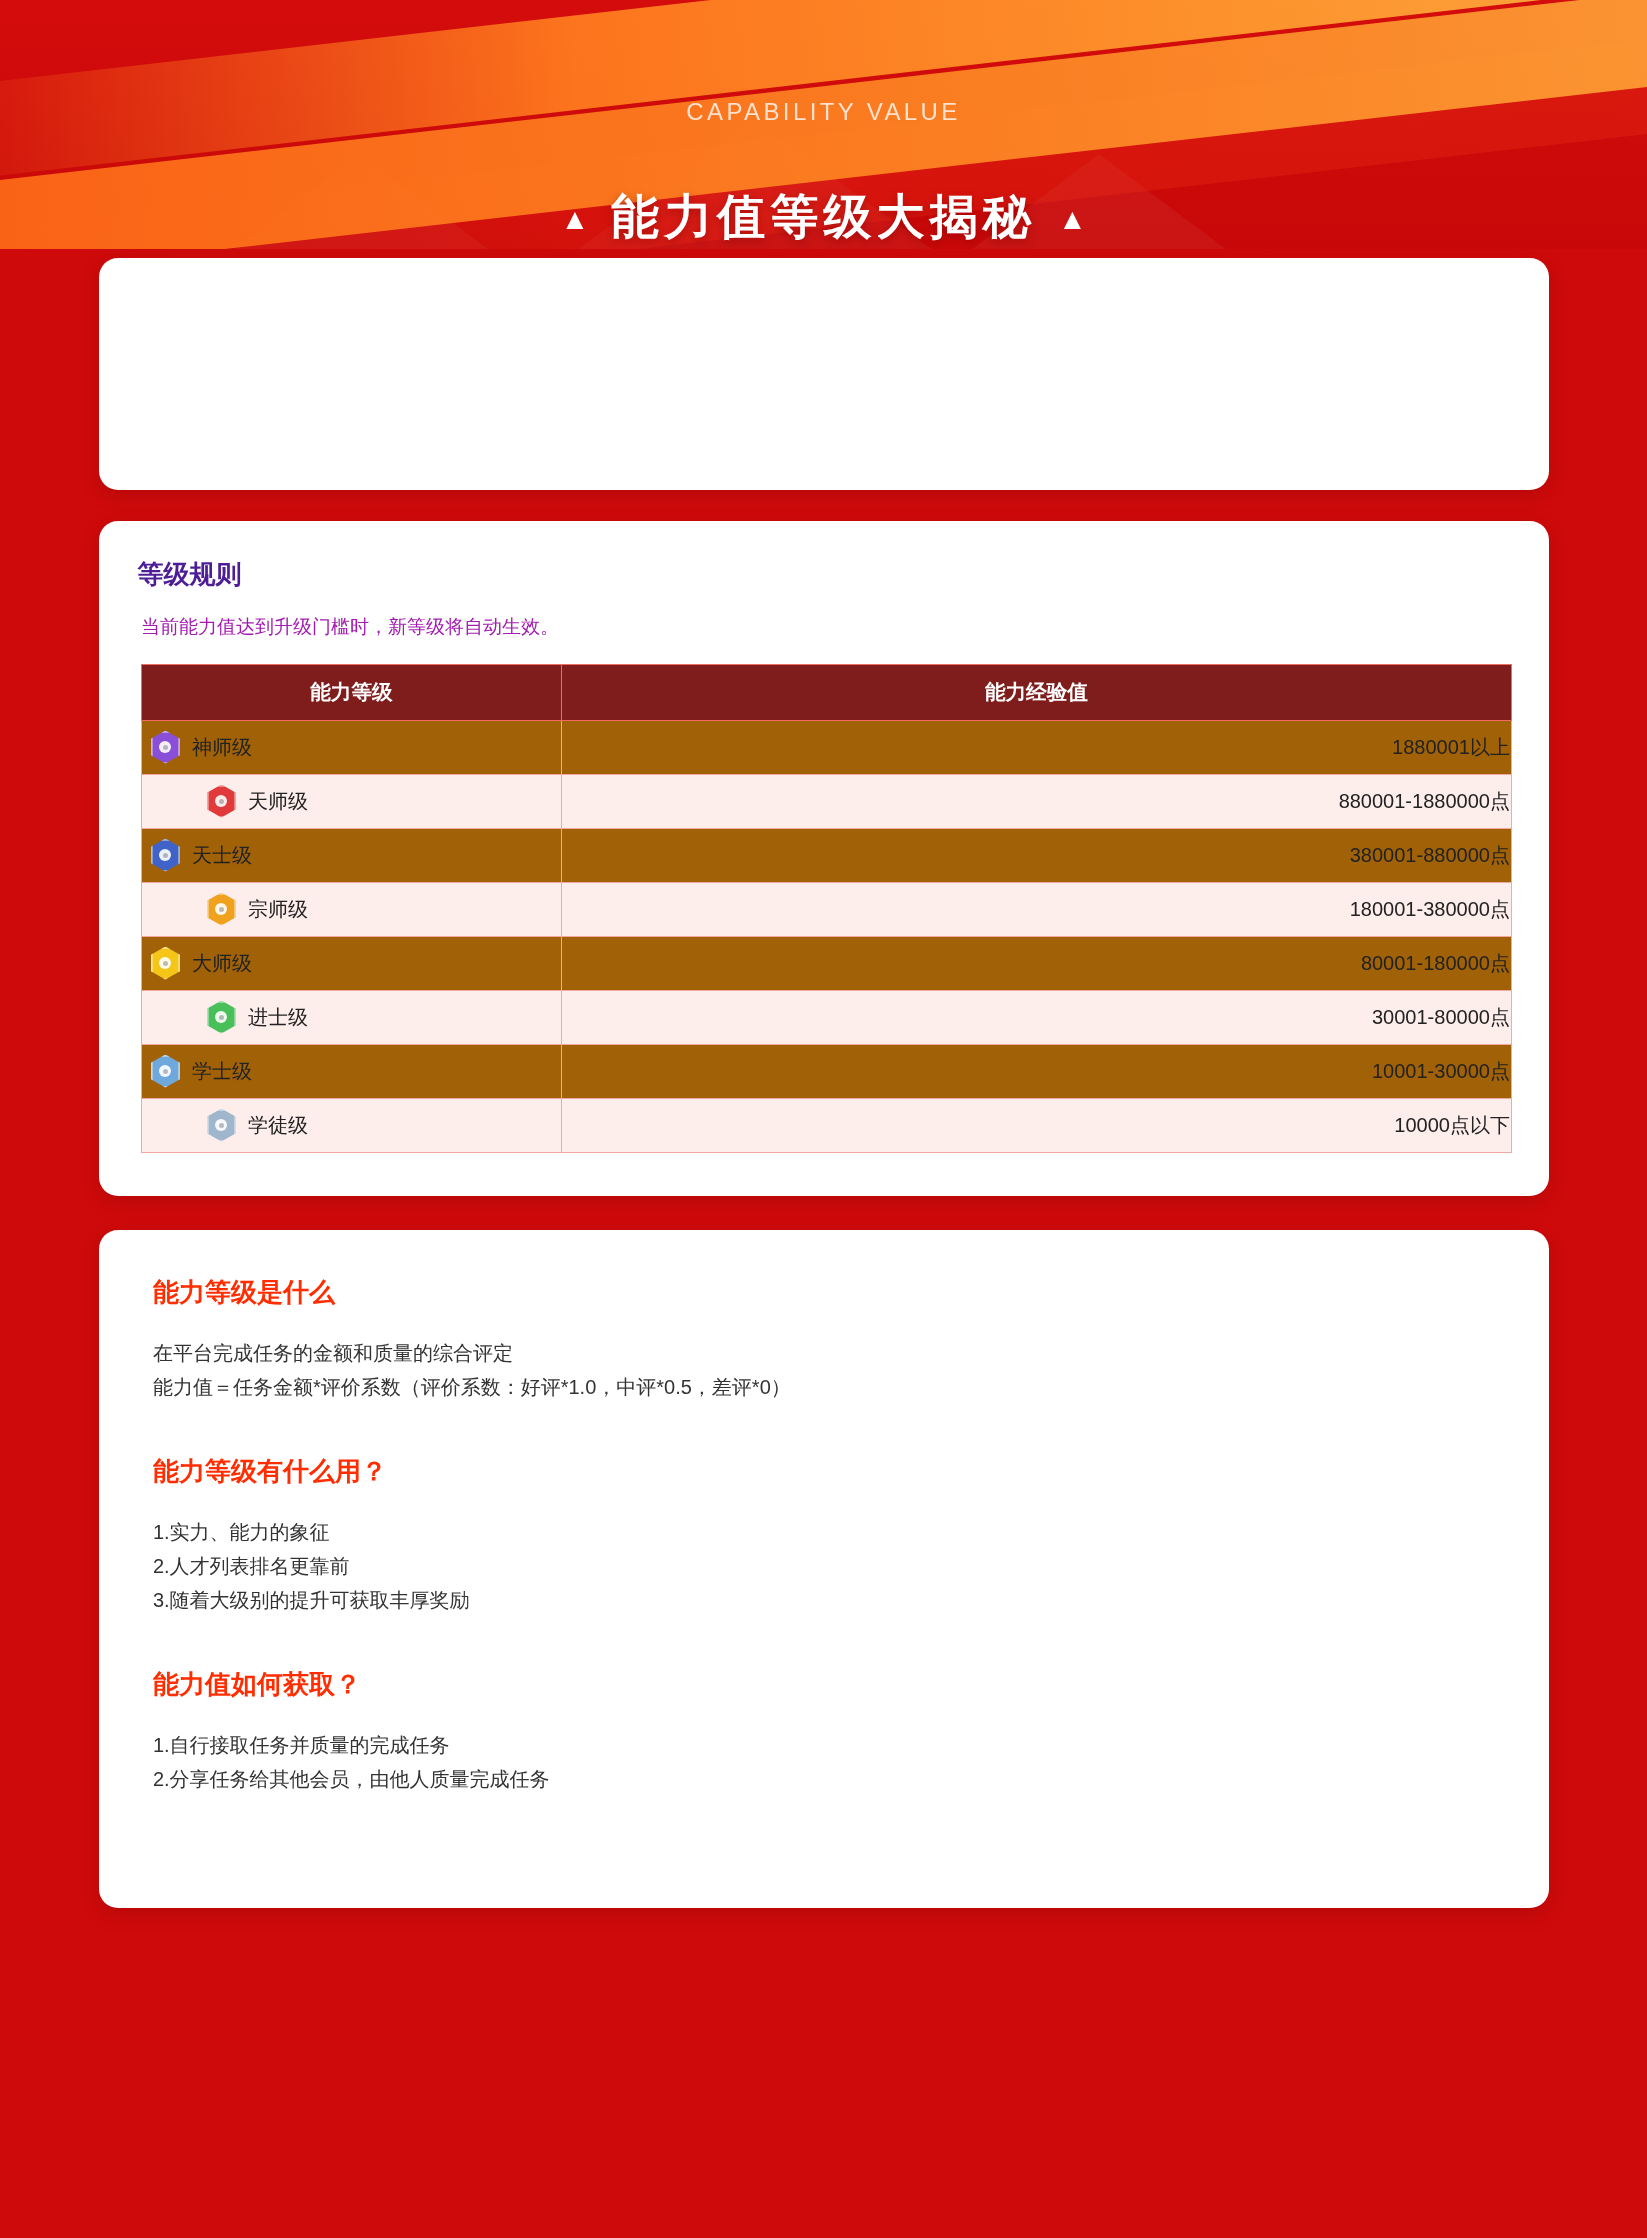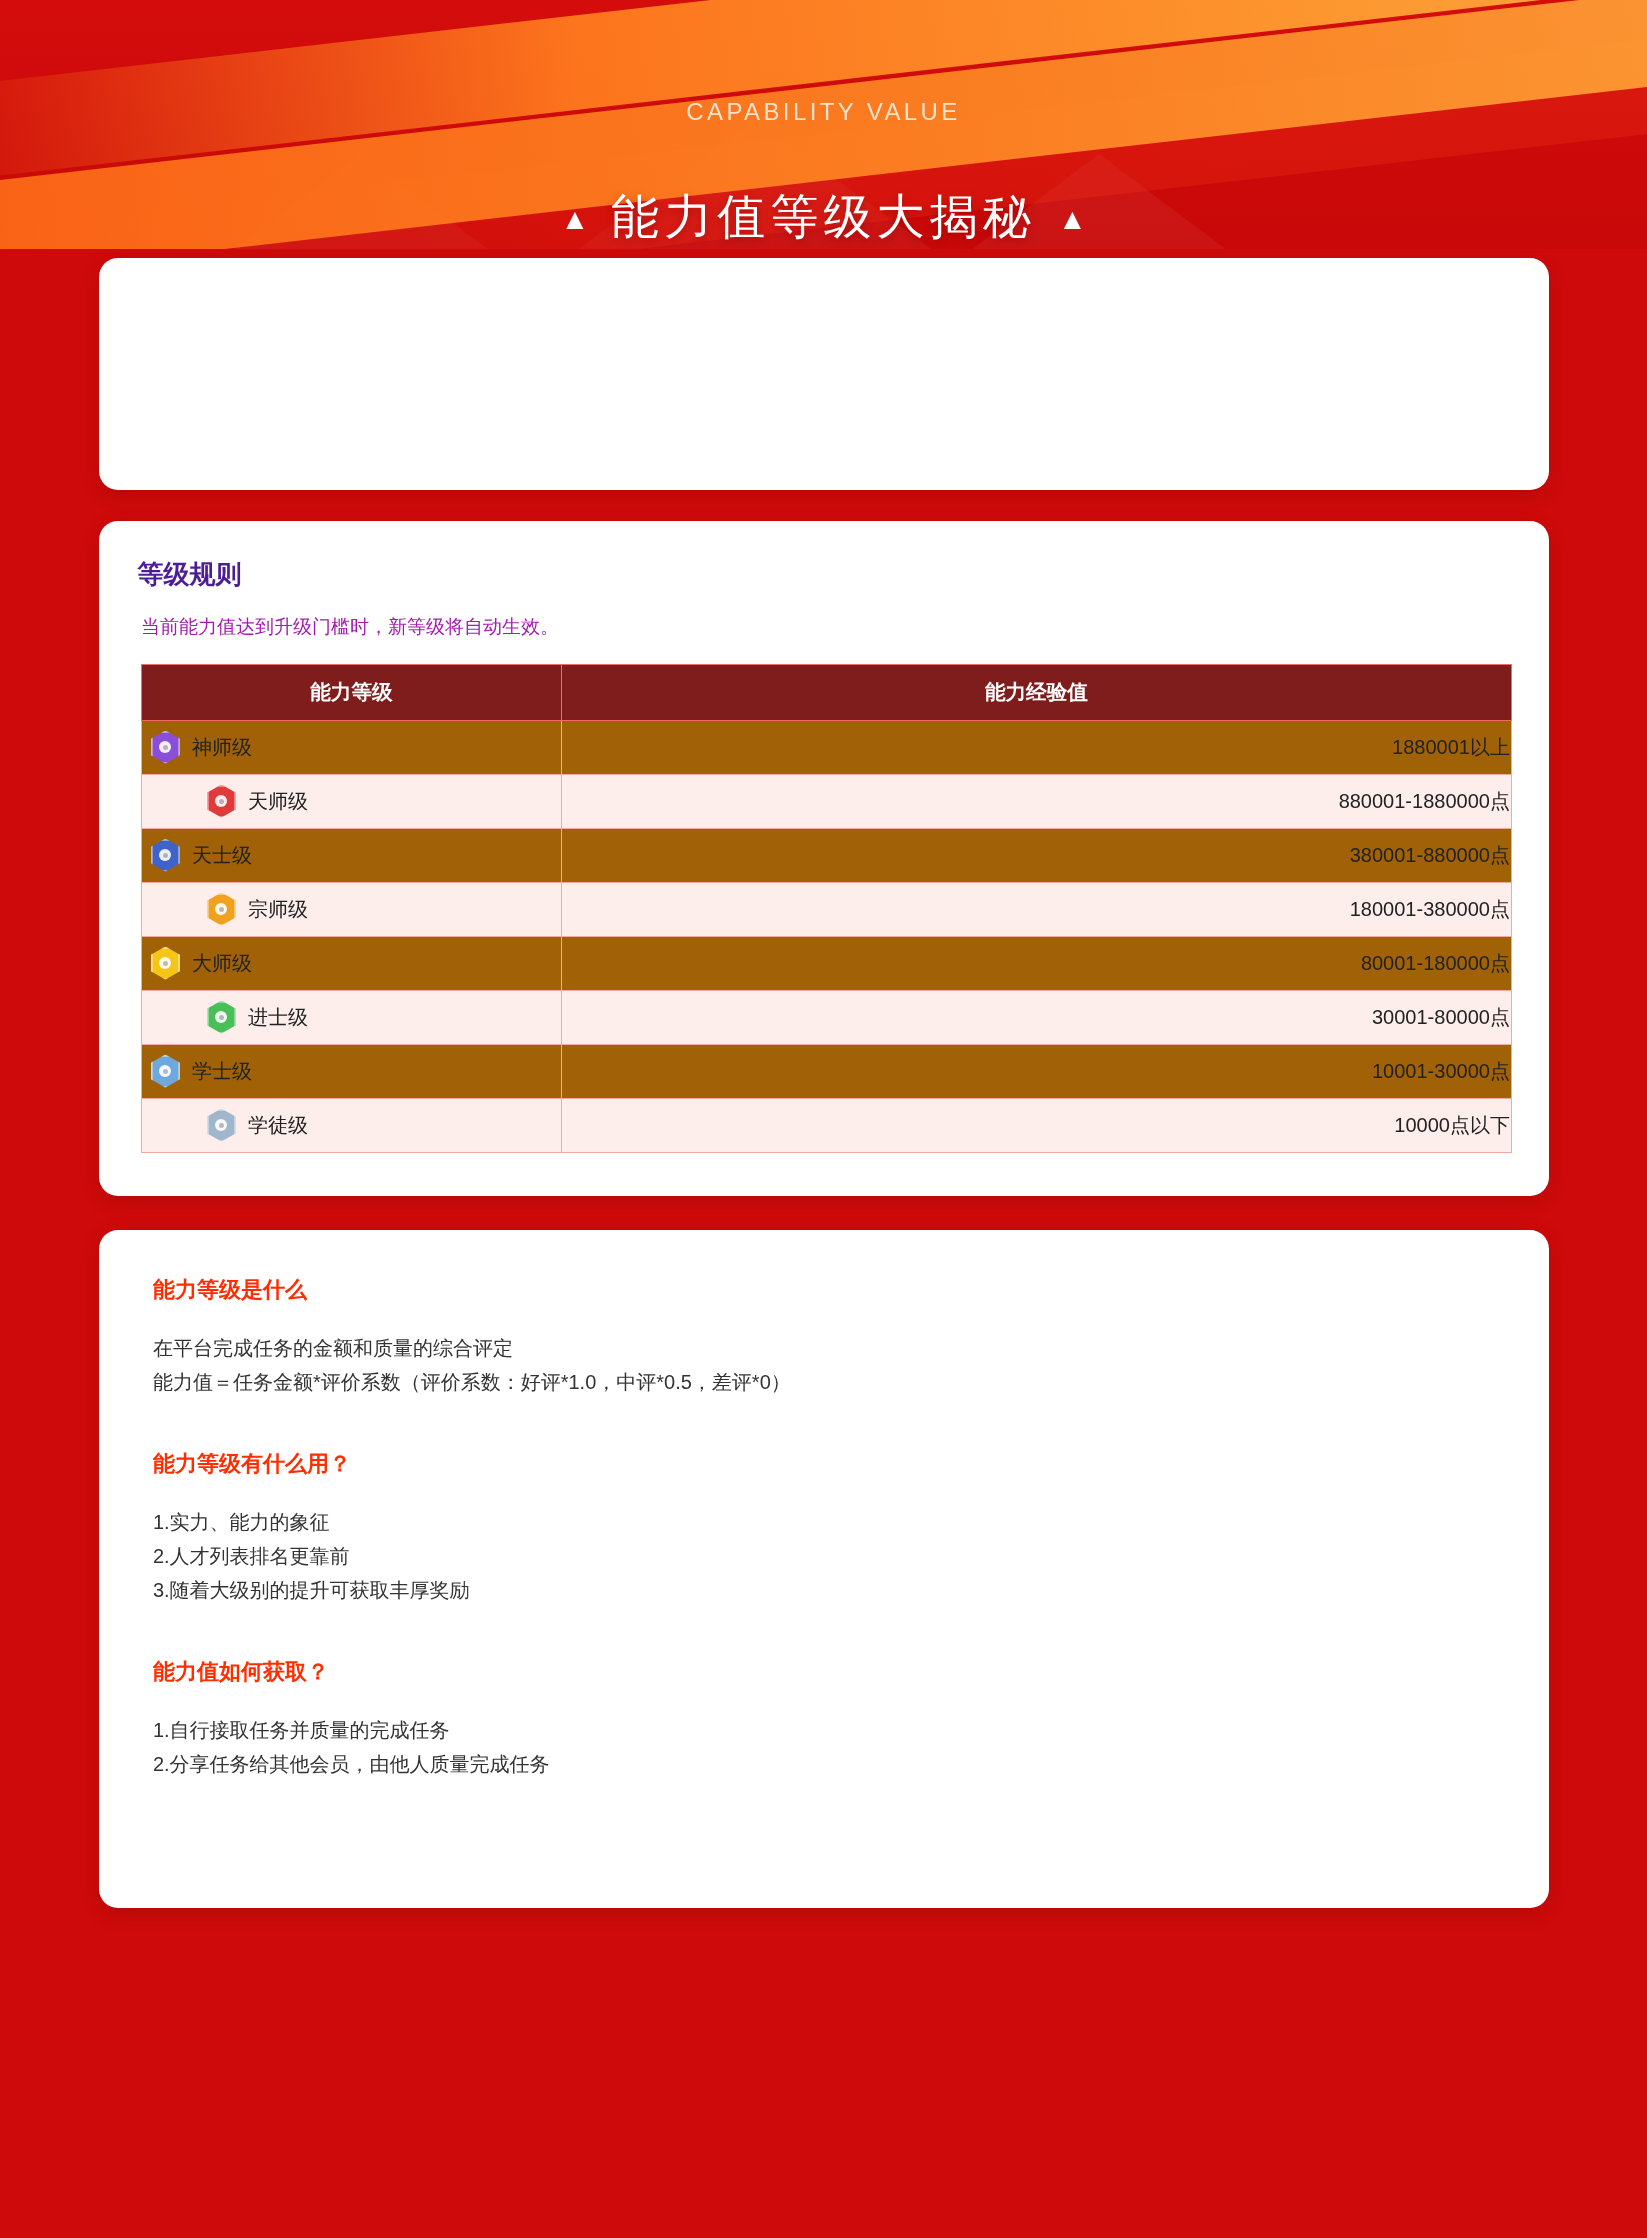--- a/index.html
+++ b/index.html
@@ -78,21 +78,21 @@
   }
   .banner-title-row {
     display: flex;
     align-items: center;
     gap: 22px;
     margin-top: 15.4px;
   }
   .banner-title {
     color: #ffffff;
     font-size: 48px;
-    font-weight: 400;
+    font-weight: 700;
     letter-spacing: 5.1px;
     text-shadow: 0 2.6px 8.6px rgba(120,0,0,.45);
   }
   .tri {
     color: #ffffff;
     font-size: 29px;
     line-height: 1;
     margin-top: 5.1px;
   }
 
@@ -197,21 +197,21 @@
     width: 5.1px; height: 5.1px;
     margin: -2.6px 0 0 -2.6px;
     border-radius: 50%;
     background: rgba(0,0,0,0.25);
   }
 
   
   .faq-block { margin-bottom: 50px; }
   .faq-title {
     color: #ff2d00;
-    font-size: 22px;
+    font-size: 26px;
     font-weight: 700;
     margin: 0 0 26px 15.4px;
   }
   .faq-line {
     color: #333333;
     font-size: 20px;
     line-height: 1.7;
     margin-left: 15.4px;
   }
 </style>

